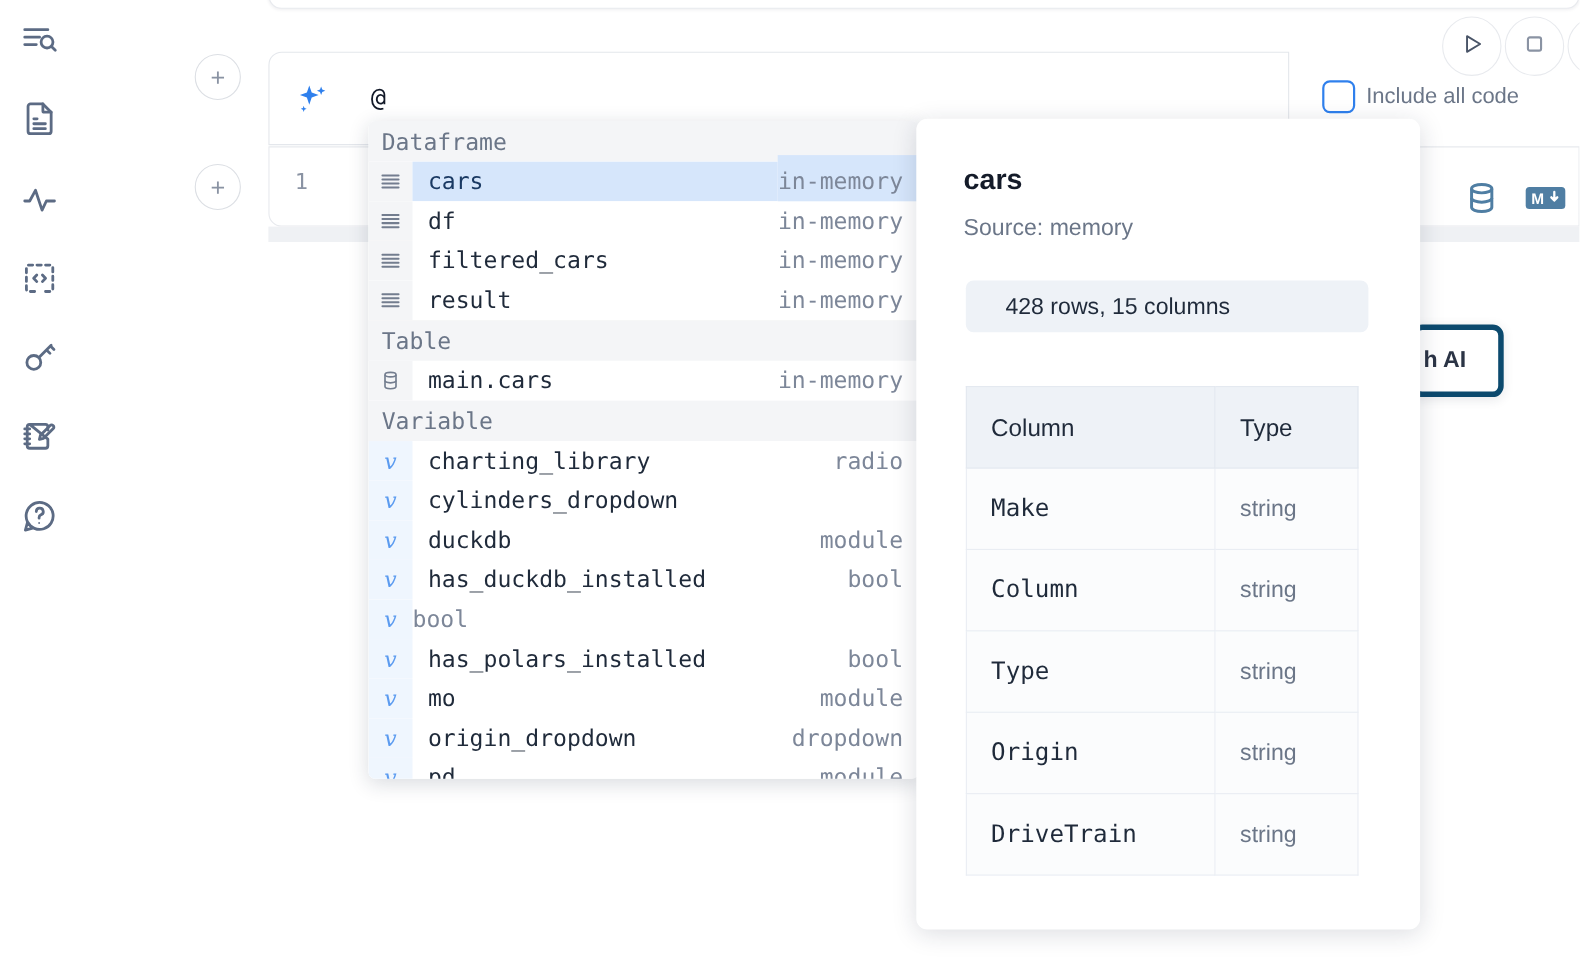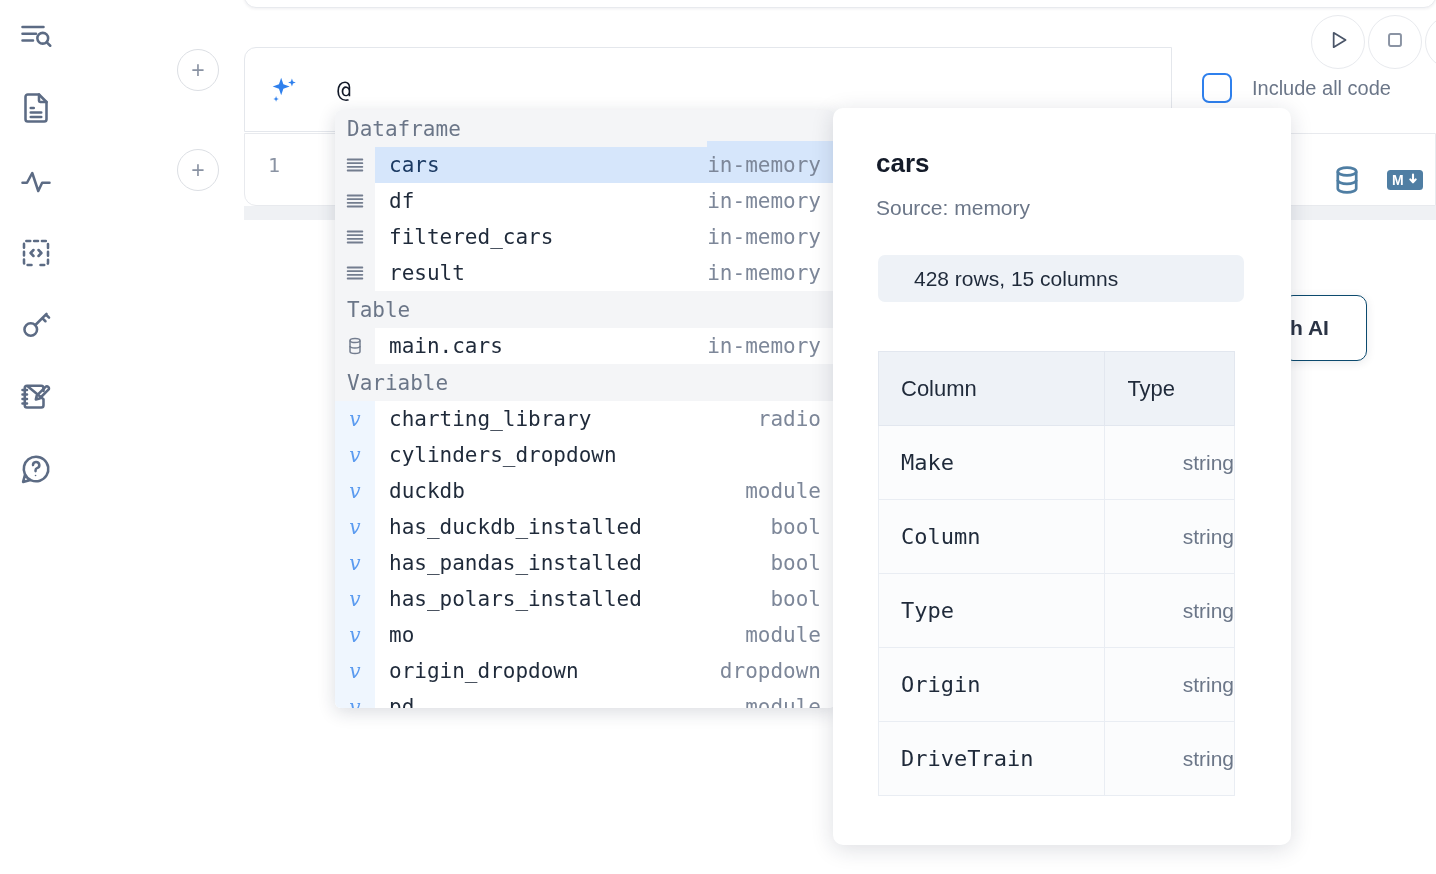--- a/index.html
+++ b/index.html
@@ -59,21 +59,21 @@
     position: absolute; width: 54px; height: 54px; border-radius: 50%;
     border: 1.5px solid #e8eaee; background: #fff;
     display: flex; align-items: center; justify-content: center;
   }
   .circ-run  { left: 1311px; top: 15px; }
   .circ-stop { left: 1368px; top: 15px; }
   .circ-more { left: 1425px; top: 15px; }
 
   .inc-wrap {
     position: absolute; left: 1202px; top: 73px;
-    display: flex; align-items: center; gap: 20px;
+    display: flex; align-items: center; gap: 10px;
   }
   .inc-box {
     width: 30px; height: 30px; border: 2px solid #2f80ed; border-radius: 7px;
     background: #fff;
   }
   .inc-label { font-size: 20px; color: #6b7688; }
 
   
   .code-cell {
     position: absolute; left: 244px; top: 133px; width: 1192px; height: 73px;
@@ -85,21 +85,21 @@
   }
   .cell-shadow {
     position: absolute; left: 244px; top: 206px; width: 1192px; height: 14px;
     background: #eff1f4;
   }
   .cell-icons { position: absolute; left: 1330px; top: 163px; display: flex; gap: 22px; align-items: center; }
 
   
   .ai-card {
     position: absolute; left: 1283px; top: 295px; width: 84px; height: 66px;
-    background: #fff; border: 1px solid #0c4a6e; border-radius: 10px;
+    background: #fff; border: 5px solid #0c4a6e; border-radius: 10px;
     box-shadow: 0 2px 10px rgba(25,35,60,.10);
     display: flex; align-items: center; justify-content: flex-start;
     padding-left: 6px; overflow: hidden;
   }
   .ai-card span { font-size: 21px; font-weight: 600; color: #2b3445; white-space: nowrap; }
 
   
   .dropdown {
     position: absolute; left: 335px; top: 110px; width: 500px; height: 598px;
     background: #fff; border-radius: 6px;
@@ -156,21 +156,21 @@
   .pv-table th {
     background: #eef2f7; border: 1px solid #e2e7ef;
     font-size: 22px; font-weight: 400; color: #1f2a3a;
     text-align: left; padding: 19px 0 19px 22px; height: 74px;
   }
   .pv-table td {
     border: 1px solid #e9edf3; height: 74px; padding: 0 0 0 22px;
     background: #fbfcfd; vertical-align: middle;
   }
   .pv-col { font-family: "DejaVu Sans Mono", monospace; font-size: 22px; color: #1f2a3a; }
-  .pv-typ { font-size: 21px; color: #6b7688; text-align: right; }
+  .pv-typ { font-size: 21px; color: #6b7688; }
   .pv-table th.col-c { width: 232px; }
   .pv-table th.col-t { width: 134px; }
 </style>
 </head>
 <body>
 
 <div id="root">
 
   <div class="rail">
 
@@ -375,21 +375,20 @@
           <span class="dd-name">duckdb</span>
           <span class="dd-kind">module</span>
         </div>
         <div class="dd-row">
           <span class="dd-ico var">v</span>
           <span class="dd-name">has_duckdb_installed</span>
           <span class="dd-kind">bool</span>
         </div>
         <div class="dd-row">
           <span class="dd-ico var">v</span>
-          <span class="dd-name">has_pandas_installed</span>
           <span class="dd-kind">bool</span>
         </div>
         <div class="dd-row">
           <span class="dd-ico var">v</span>
           <span class="dd-name">has_polars_installed</span>
           <span class="dd-kind">bool</span>
         </div>
         <div class="dd-row">
           <span class="dd-ico var">v</span>
           <span class="dd-name">mo</span>

